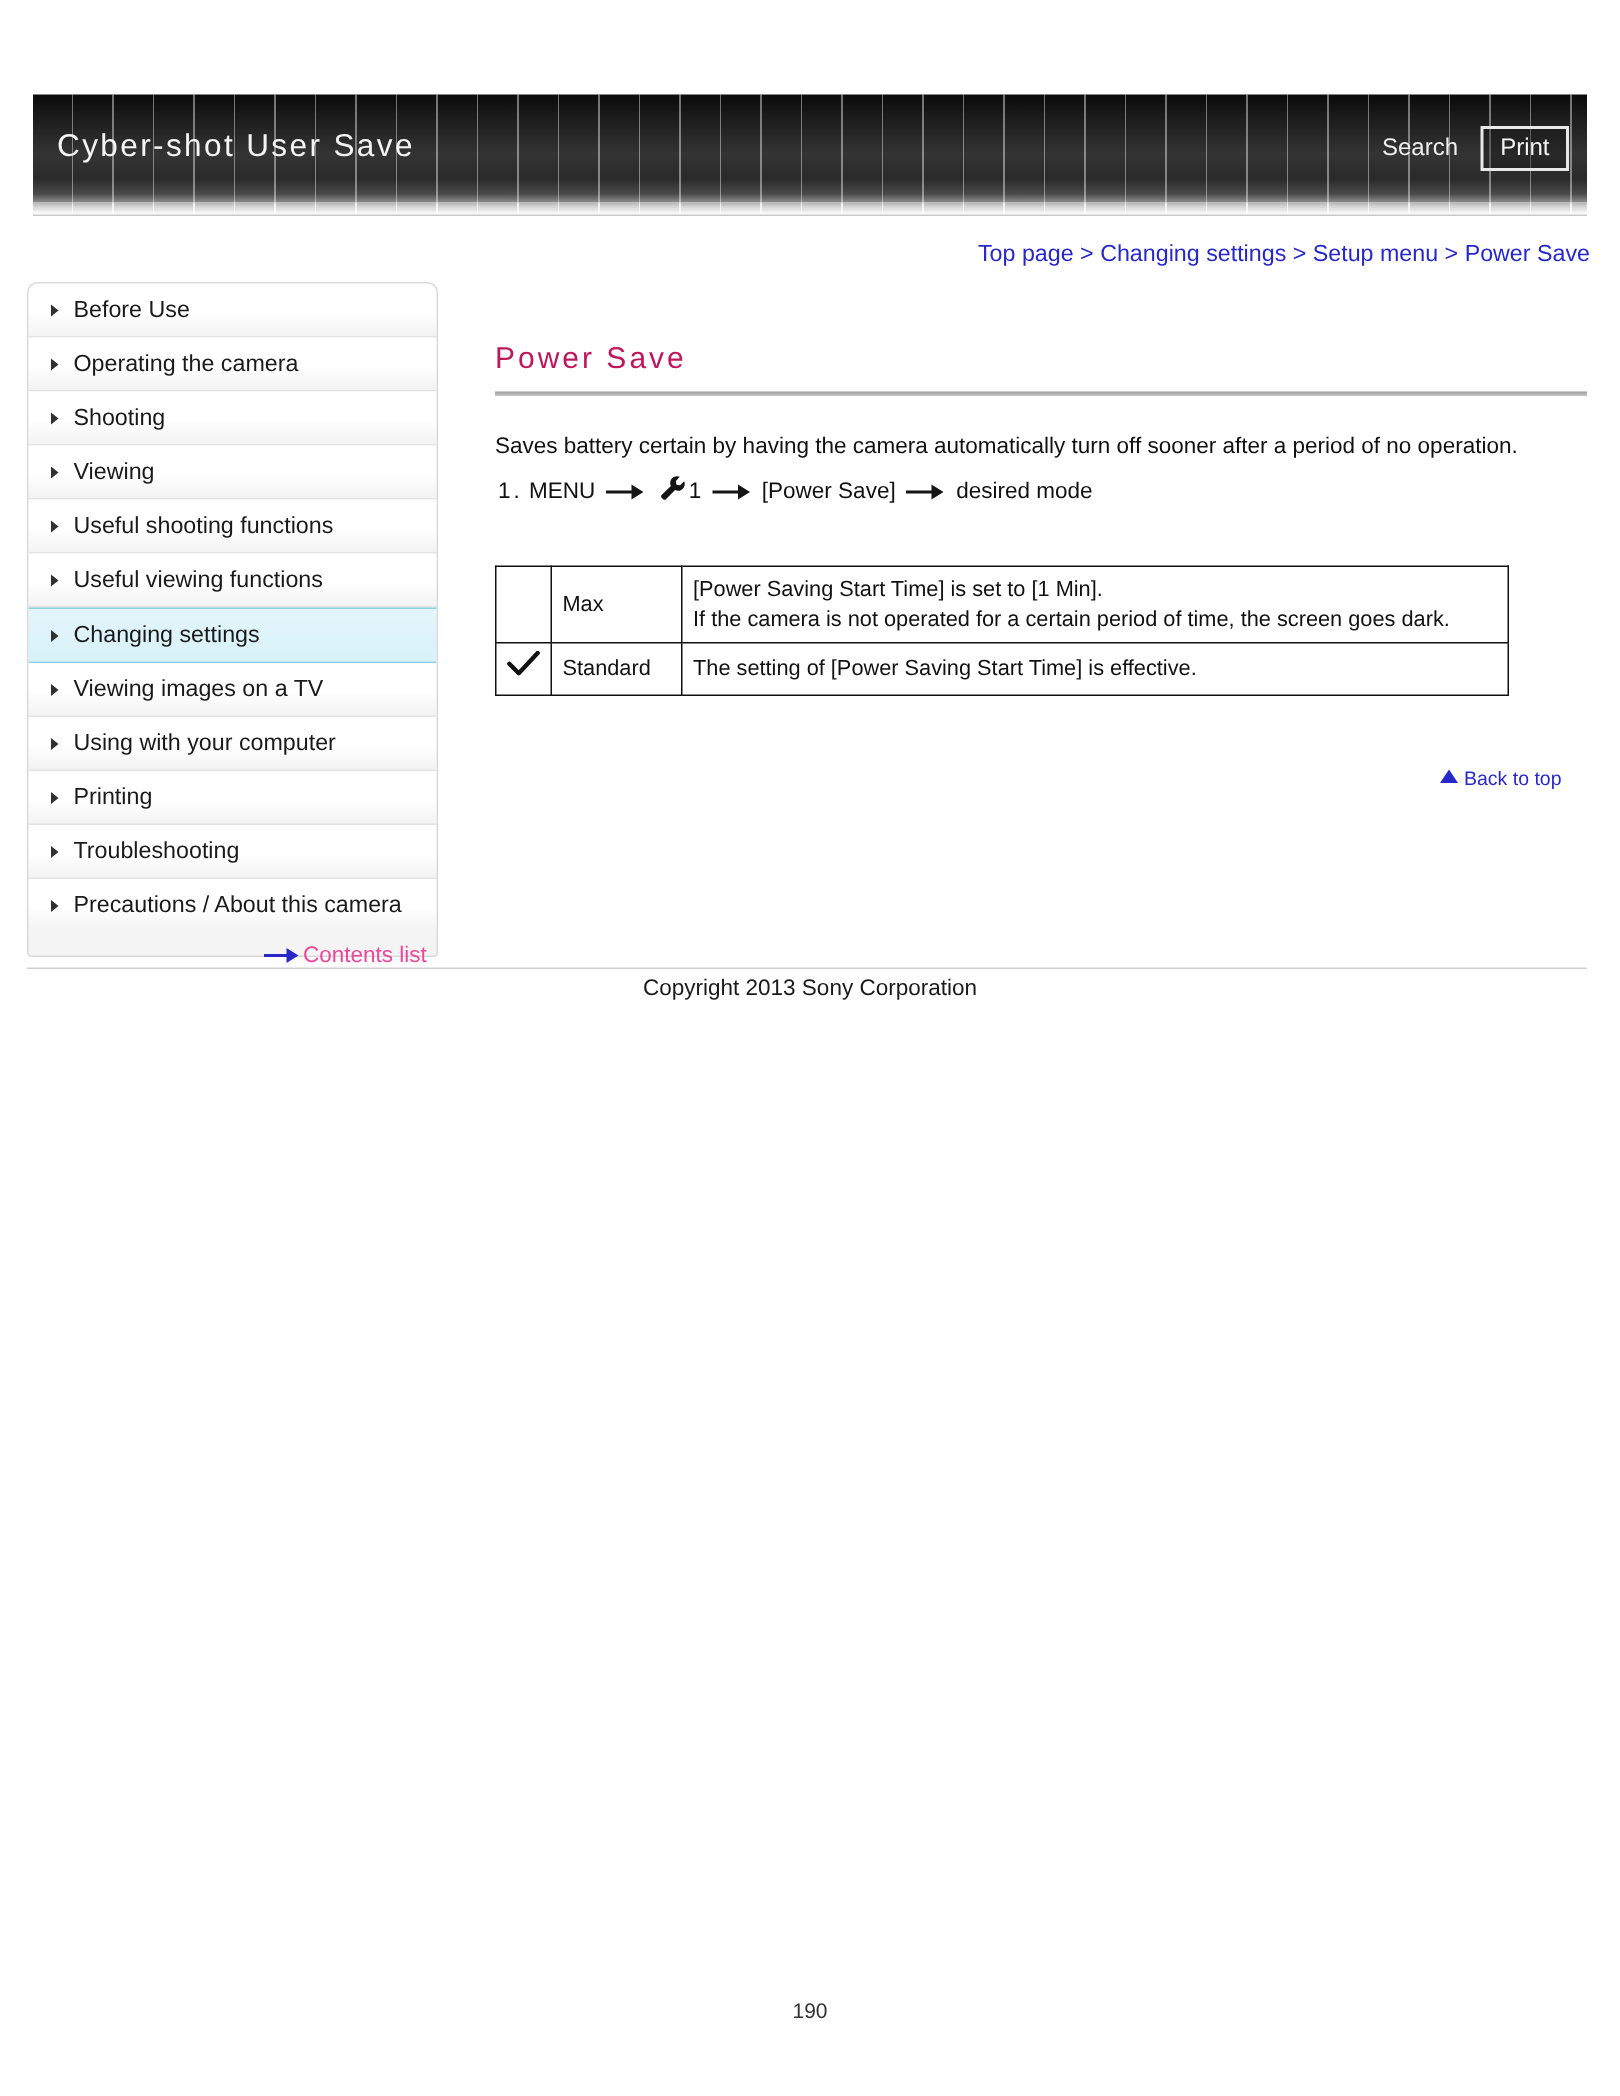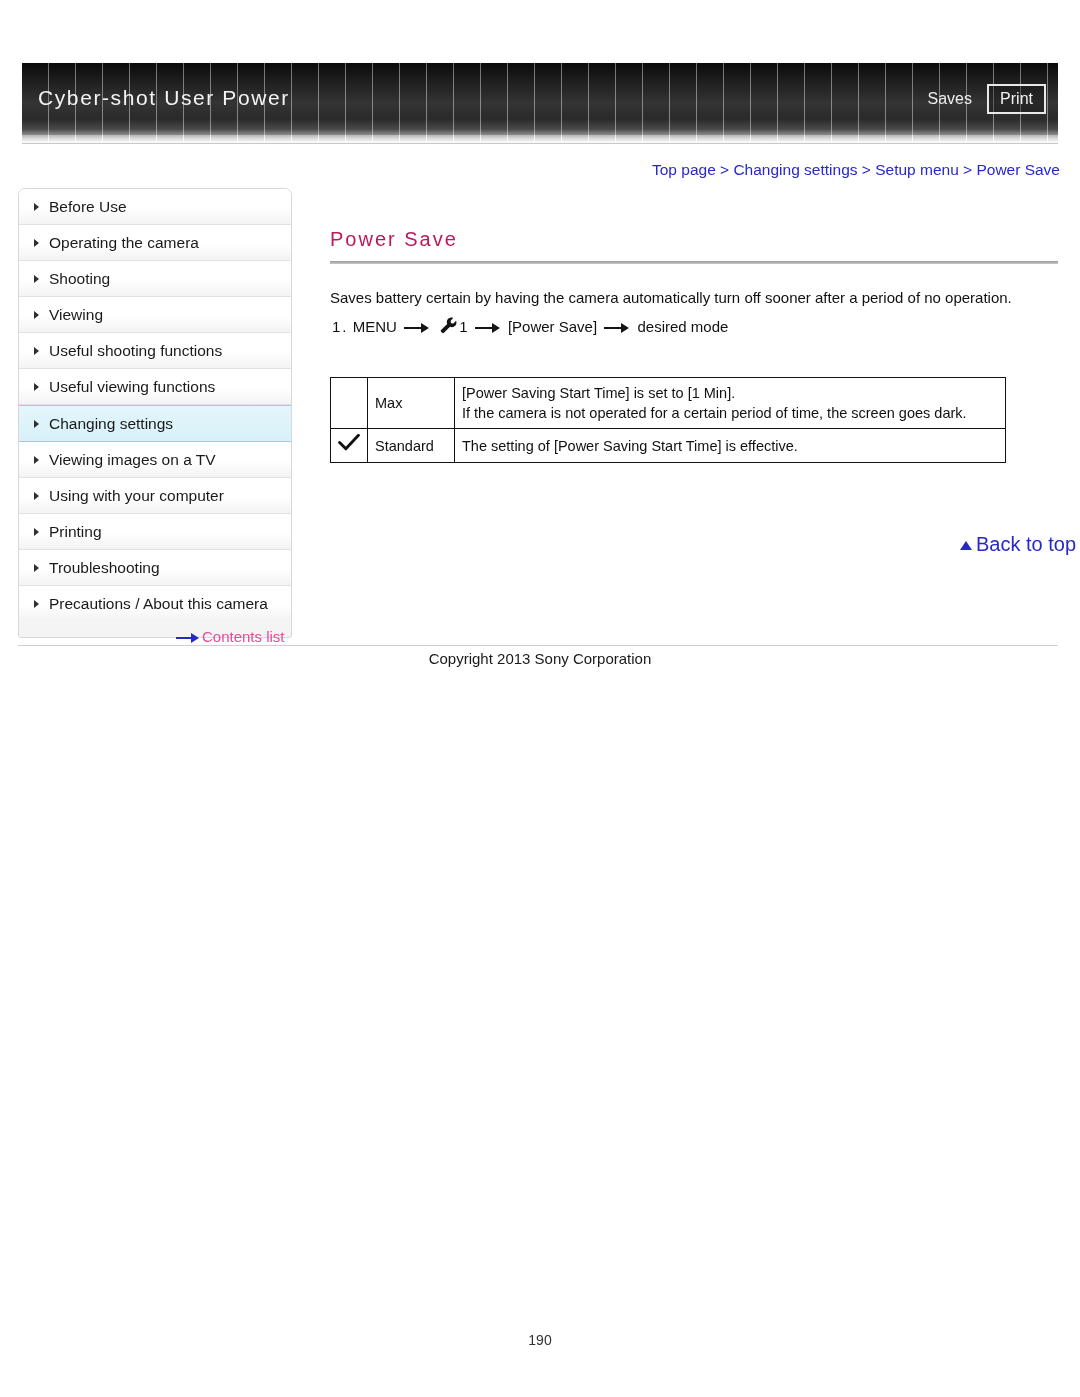--- a/index.html
+++ b/index.html
@@ -267,22 +267,22 @@
   .col-name  { width: 72px; white-space: nowrap; }
   .col-desc  { }
   .check-mark {
     display: inline-block;
     vertical-align: middle;
   }
 
   .back-to-top {
     position: absolute;
     left: 960px;
-    top: 533px;
-    font-size: 20px;
+    top: 511px;
+    font-size: 13px;
     color: #2828c8;
     white-space: nowrap;
   }
   .tri-up {
     display: inline-block;
     width: 0; height: 0;
     border-bottom: 9px solid #2828c8;
     border-left: 6px solid transparent;
     border-right: 6px solid transparent;
     vertical-align: 1px;
@@ -315,22 +315,22 @@
     text-align: center;
     font-size: 14px;
     color: #333333;
   }
 </style>
 </head>
 <body>
 
 <div class="header-wrap">
   <div class="header-bar">
-    <div class="site-title">Cyber-shot User Power</div>
-    <div class="hdr-search">Saves</div>
+    <div class="site-title">Cyber-shot User Save</div>
+    <div class="hdr-search">Search</div>
     <div class="hdr-print">Print</div>
   </div>
   <div class="header-fade"></div>
   <div class="header-rule"></div>
 </div>
 
 <div class="breadcrumb">
   <span>Top page &gt; Changing settings &gt; Setup menu &gt; Power Save</span>
 </div>
 

